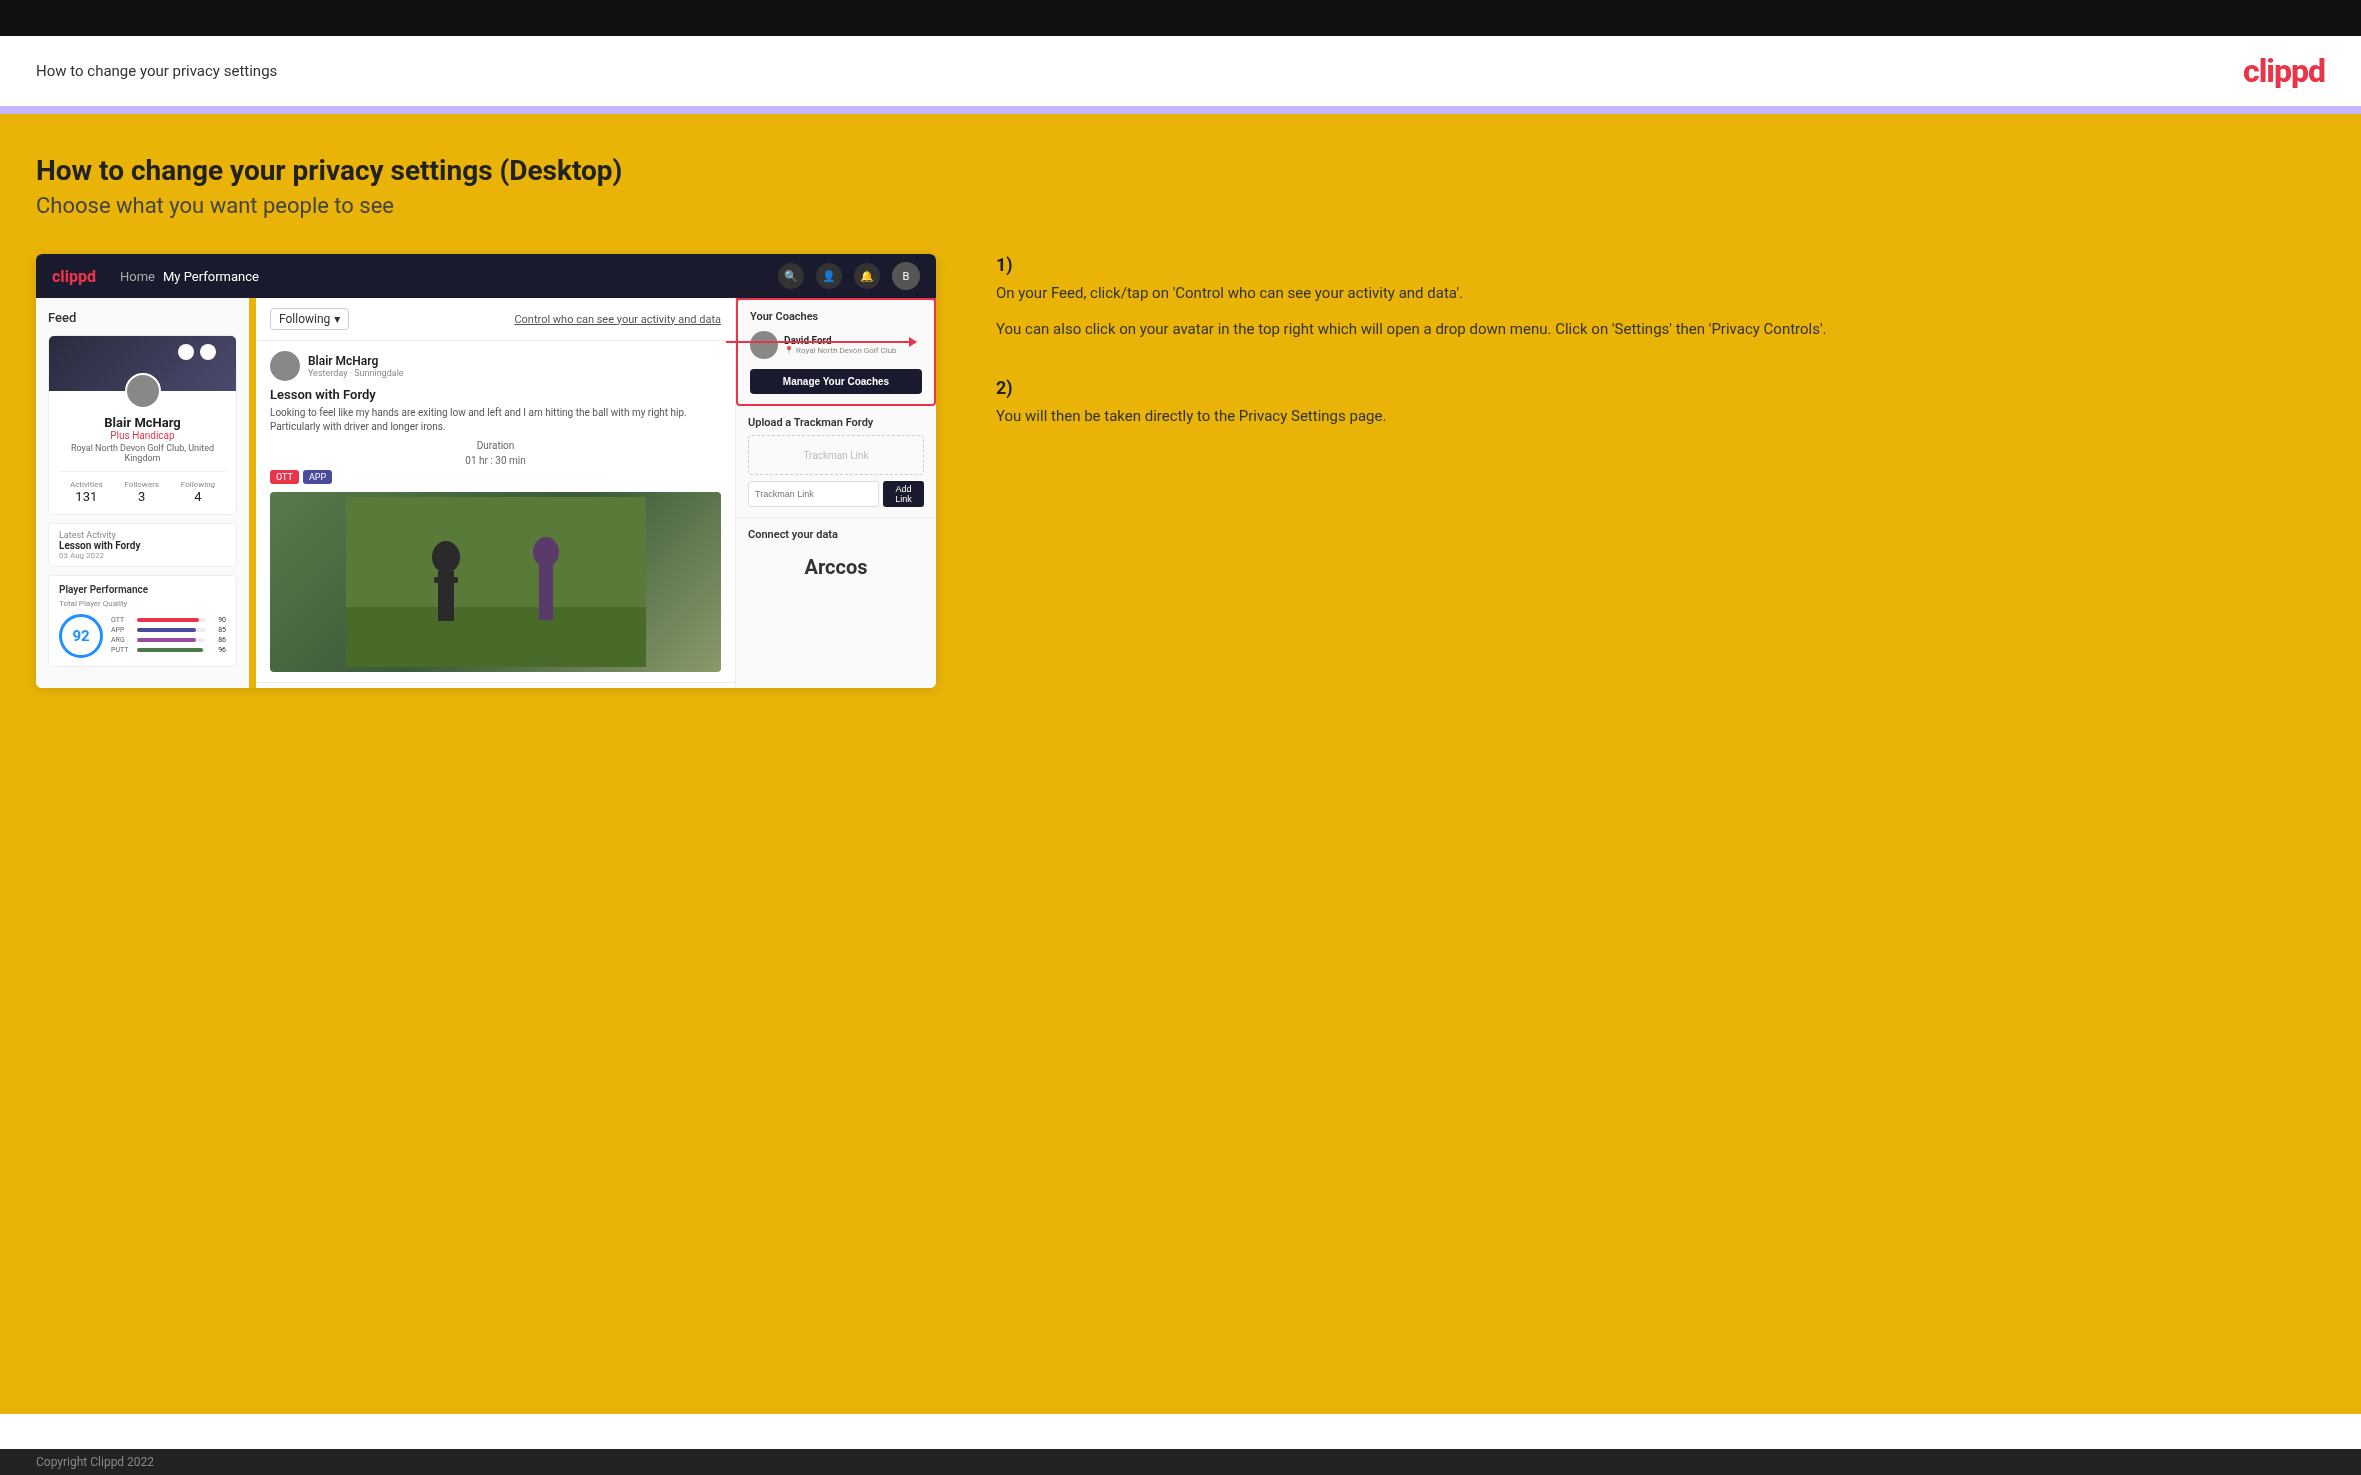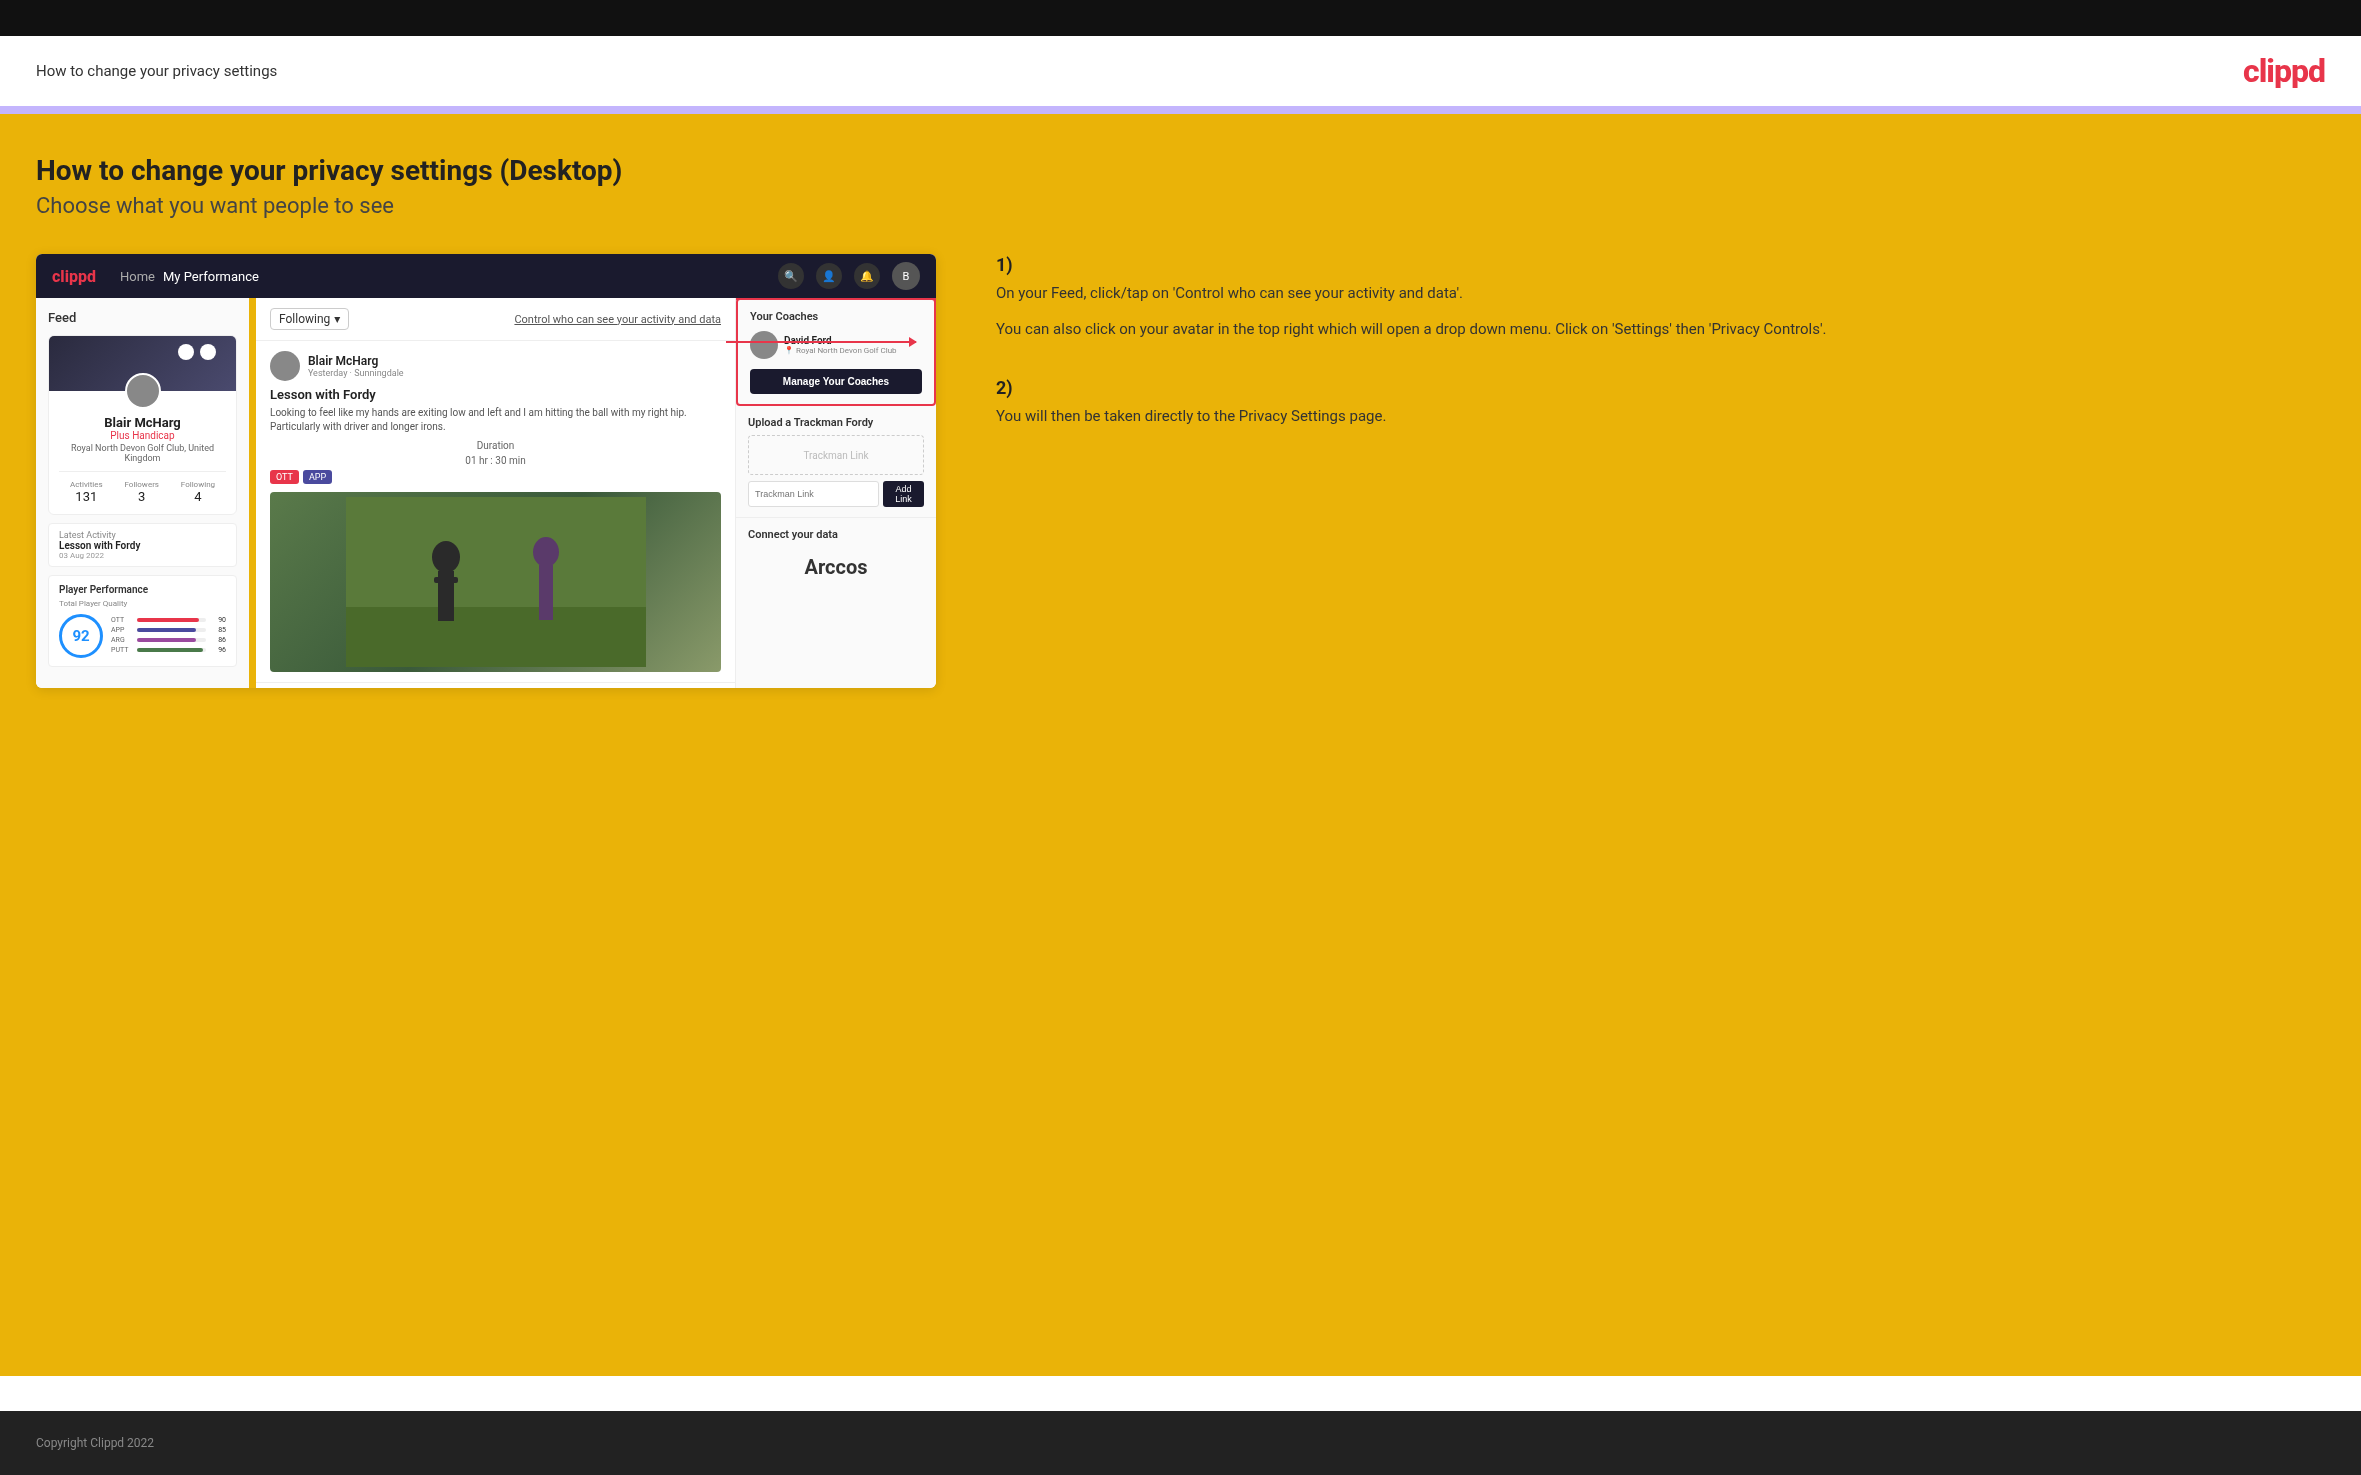--- a/index.html
+++ b/index.html
@@ -563,21 +563,21 @@
       font-size: 15px;
       color: #333;
       line-height: 1.6;
     }
 
     
     .footer {
       background: #222;
       color: #888;
       font-size: 12px;
-      padding: 25px 36px;
+      padding: 6px 36px;
       margin-top: 35px;
     }
   </style>
 </head>
 <body>
 
 <div class="top-bar"></div>
 
 <div class="header">
   <span class="header-title">How to change your privacy settings</span>

